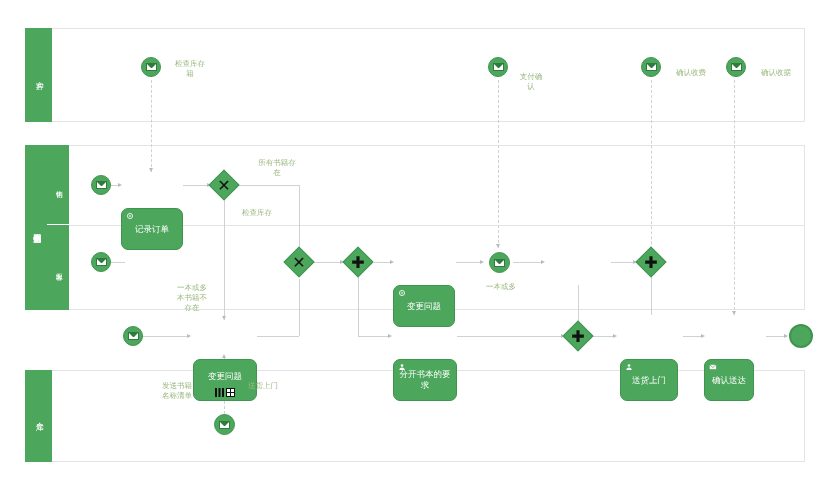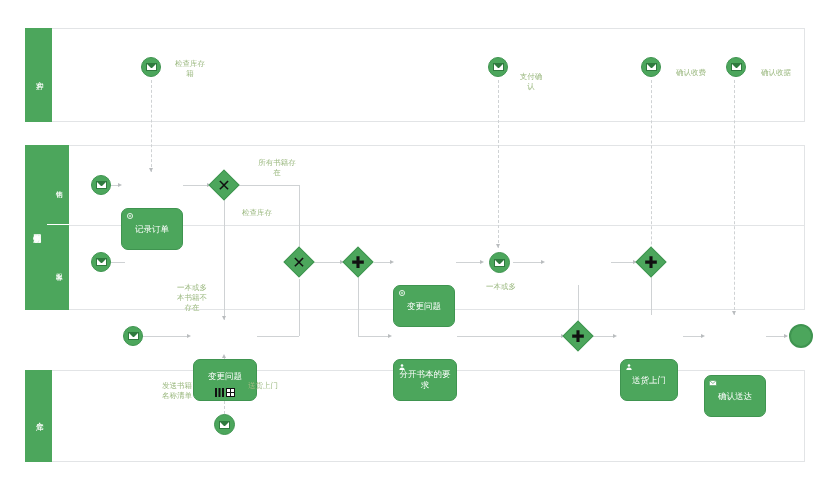--- a/index.html
+++ b/index.html
@@ -266,21 +266,21 @@
   <div class="gwmark" style="left:562px;top:326px;width:32px;height:20px;font-size:16px;">✚</div>
 
   <div class="task" style="left:620px;top:315px;width:58px;height:42px;">
     <svg class="tmark" viewBox="0 0 16 16">
       <circle cx="8" cy="5" r="2.6" fill="#ffffff"></circle>
       <path d="M2.6 14c0-3 2.4-5 5.4-5s5.4 2 5.4 5z" fill="#ffffff"></path>
     </svg>
     <span class="tlabel">送货上门</span>
   </div>
 
-  <div class="task" style="left:704px;top:331px;width:62px;height:42px;">
+  <div class="task" style="left:704px;top:315px;width:50px;height:42px;">
     <svg class="tmark" viewBox="0 0 16 12">
       <rect x="0.8" y="1" width="14" height="10" fill="#ffffff" stroke="#3f9450" stroke-width="1"></rect>
       <path d="M0.8 1 L7.8 7 L14.8 1" fill="none" stroke="#3f9450" stroke-width="1.3"></path>
     </svg>
     <span class="tlabel">确认送达</span>
   </div>
 
   <div class="endevt" style="left:789px;top:324px;width:24px;height:24px;"></div>
 
   <div class="flabel" style="left:148px;top:381px;width:58px;">发送书籍

